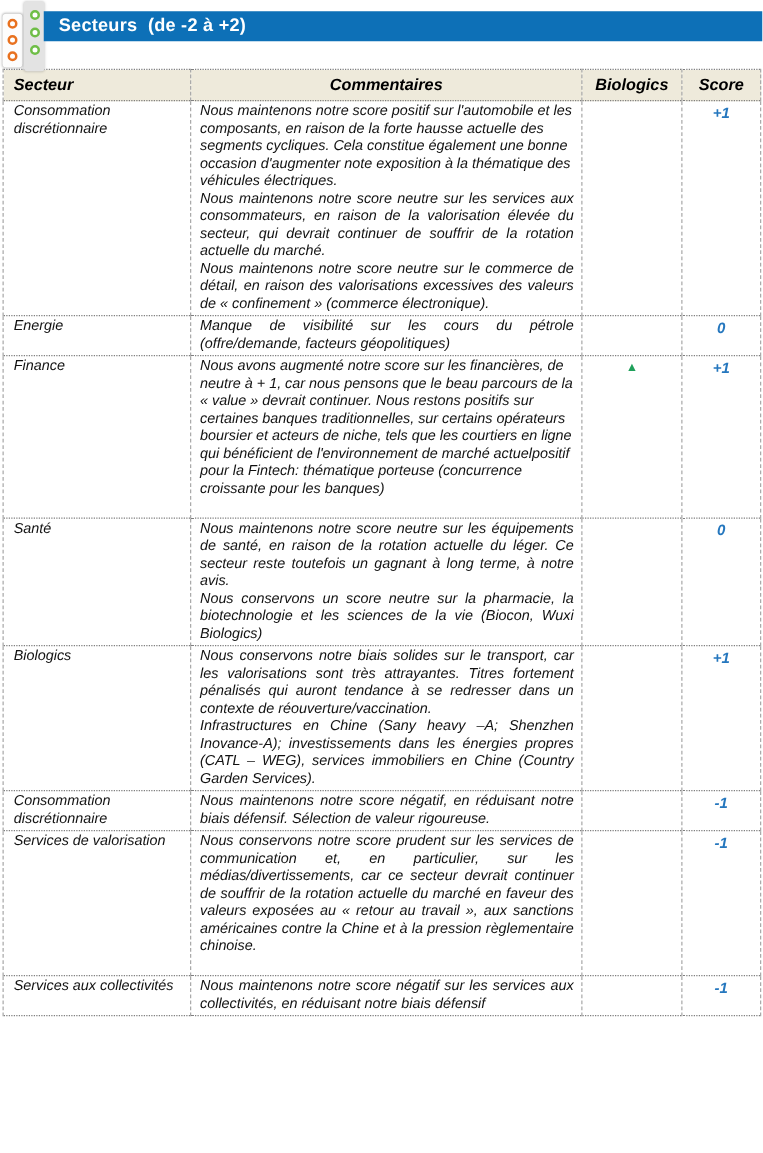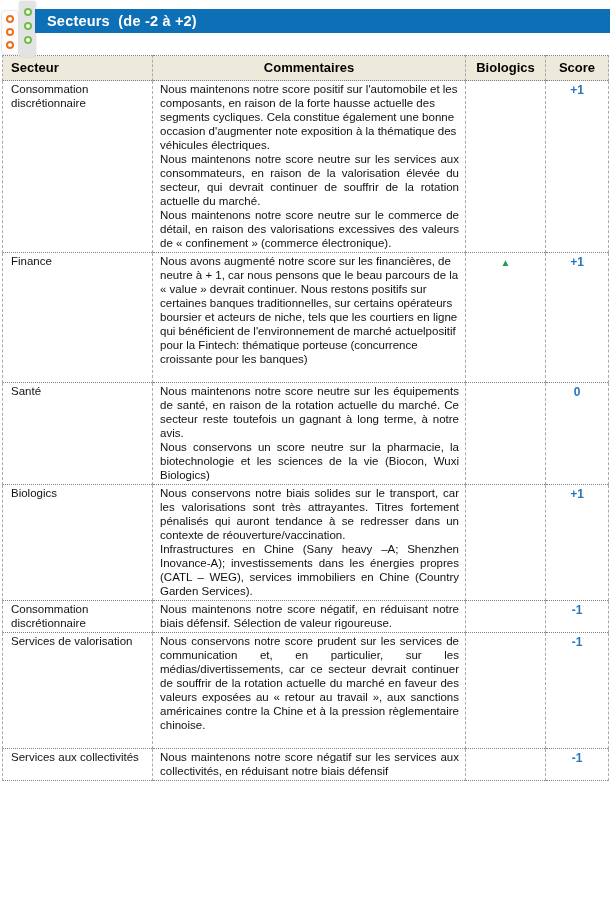--- a/index.html
+++ b/index.html
@@ -44,21 +44,21 @@
   .dot.orange{border:2.5px solid var(--dot-orange,#e8711f);}
   .dot.green{border:2.5px solid var(--dot-green,#6fbe47);}
   .tile-left .dot:nth-child(1){top:4px;}
   .tile-left .dot:nth-child(2){top:17px;}
   .tile-left .dot:nth-child(3){top:30px;}
   .tile-right .dot:nth-child(1){top:7px;}
   .tile-right .dot:nth-child(2){top:21px;}
   .tile-right .dot:nth-child(3){top:35px;}
   
   table{
-    margin-left:2px;width:606px;border-collapse:collapse;table-layout:fixed;
+    margin-left:2px;width:606px;border-collapse:collapse;table-layout:fixed;font-style:italic;
   }
   th,td{
     border-top:1px dotted var(--border-dot);
     border-bottom:1px dotted var(--border-dot);
     border-left:1px dashed var(--border-dash);
     border-right:1px dashed var(--border-dash);
     vertical-align:top;
   }
   th{
     background:var(--header-beige);
@@ -122,35 +122,43 @@
     <td class="sector">Consommation discrétionnaire</td>
     <td class="comments">
           <p>Nous maintenons notre score positif sur l'automobile et les composants, en raison de la forte hausse actuelle des segments cycliques. Cela constitue également une bonne occasion d'augmenter note exposition à la thématique des véhicules électriques.</p>
           <p class="justify">Nous maintenons notre score neutre sur les services aux consommateurs, en raison de la valorisation élevée du secteur, qui devrait continuer de souffrir de la rotation actuelle du marché.</p>
           <p class="justify">Nous maintenons notre score neutre sur le commerce de détail, en raison des valorisations excessives des valeurs de « confinement » (commerce électronique).</p>
         </td>
     <td class="evolution"></td>
     <td class="score">+1</td>
   </tr>
 
+  <tr>
+    <td class="sector">Energie</td>
+    <td class="comments">
+          <p class="justify">Manque de visibilité sur les cours du pétrole (offre/demande, facteurs géopolitiques)</p>
+        </td>
+    <td class="evolution"></td>
+    <td class="score">0</td>
+  </tr>
 
   <tr>
     <td class="sector">Finance</td>
     <td class="comments">
           <p>Nous avons augmenté notre score sur les financières, de neutre à  + 1, car nous pensons que le beau parcours de la « value » devrait continuer. Nous restons positifs sur certaines banques traditionnelles, sur certains opérateurs boursier et acteurs de niche, tels que les courtiers en ligne qui bénéficient de l'environnement de marché actuelpositif pour la Fintech: thématique porteuse (concurrence croissante pour les banques)</p>
           <p></p>
         </td>
     <td class="evolution"><span>▲</span></td>
     <td class="score">+1</td>
   </tr>
 
   <tr>
     <td class="sector">Santé</td>
     <td class="comments">
-          <p class="justify">Nous maintenons notre score neutre sur les équipements de santé, en raison de la rotation actuelle du marché. Ce secteur reste toutefois un gagnant à long terme, à notre avis.</p>
+          <p class="justify">Nous maintenons notre score neutre sur les équipements de santé, en raison de la rotation actuelle du léger. Ce secteur reste toutefois un gagnant à long terme, à notre avis.</p>
           <p class="justify">Nous conservons un score neutre sur la pharmacie, la biotechnologie et les sciences de la vie (Biocon, Wuxi Biologics)</p>
         </td>
     <td class="evolution"></td>
     <td class="score">0</td>
   </tr>
 
   <tr>
     <td class="sector">Biologics</td>
     <td class="comments">
           <p class="justify">Nous conservons notre biais solides sur le transport, car les valorisations sont très attrayantes. Titres fortement pénalisés qui auront tendance à se redresser dans un contexte de réouverture/vaccination.</p>

